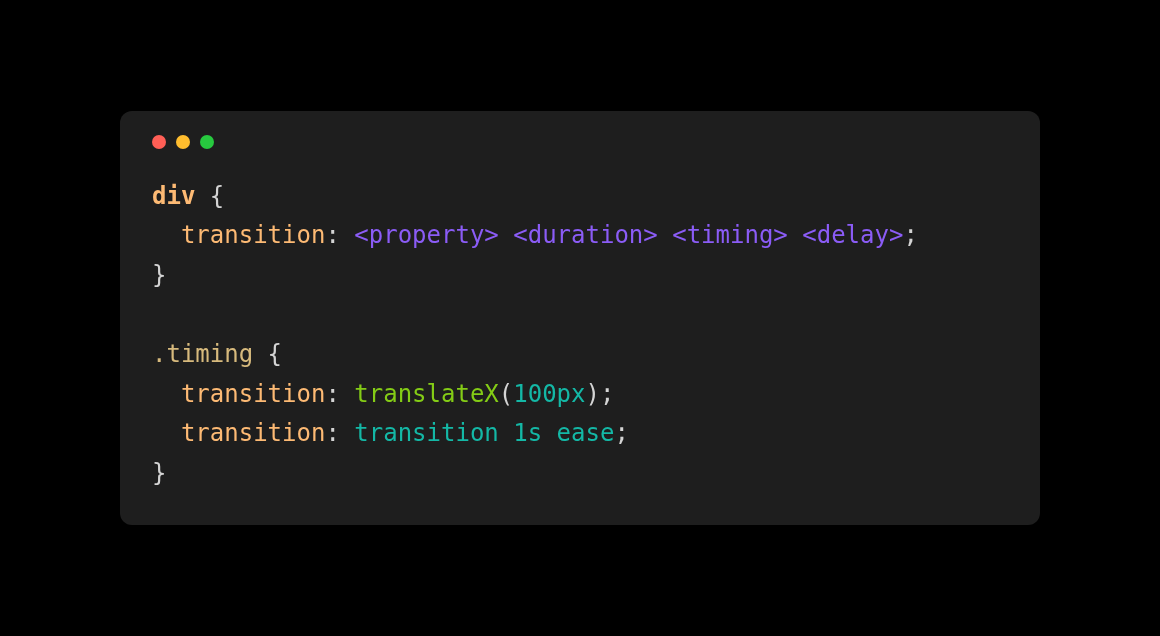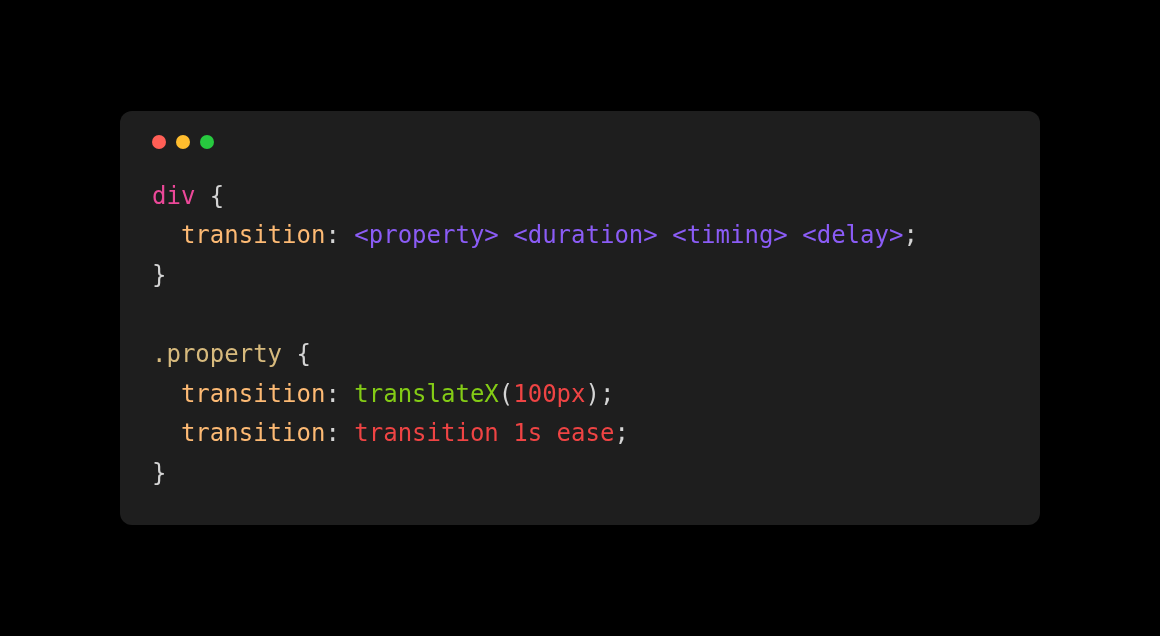--- a/index.html
+++ b/index.html
@@ -35,39 +35,39 @@
     }
     .dot-red { background: #ff5f56; }
     .dot-yellow { background: #ffbd2e; }
     .dot-green { background: #27c93f; }
     .code-block {
       font-size: 24px;
       line-height: 1.65;
       color: #d4d4d4;
       white-space: pre;
     }
-    .tk-selector { color: #ec4899; }
+    .tk-selector { color: #fdba74; font-weight: bold; }
     .tk-tag { color: #8b5cf6; }
     .tk-class { color: #d7ba7d; }
     .tk-prop { color: #fdba74; }
     .tk-func { color: #84cc16; }
-    .tk-value { color: #ef4444; }
+    .tk-value { color: #14b8a6; }
     .tk-punc { color: #d4d4d4; }
     .tk-brace { color: #d4d4d4; }
   </style>
 </head>
 <body>
 
 <div class="code-window">
   <div class="window-controls">
     <div class="control-dot dot-red"></div>
     <div class="control-dot dot-yellow"></div>
     <div class="control-dot dot-green"></div>
   </div>
   <div class="code-block"><span><span class="tk-selector">div</span><span class="tk-brace"> {</span></span>
 <span><span>  </span><span class="tk-prop">transition</span><span class="tk-punc">: </span><span class="tk-tag">&lt;property&gt;</span><span> </span><span class="tk-tag">&lt;duration&gt;</span><span> </span><span class="tk-tag">&lt;timing&gt;</span><span> </span><span class="tk-tag">&lt;delay&gt;</span><span class="tk-punc">;</span></span>
 <span><span class="tk-brace">}</span></span>
 <span><span></span></span>
-<span><span class="tk-class">.property</span><span class="tk-brace"> {</span></span>
+<span><span class="tk-class">.timing</span><span class="tk-brace"> {</span></span>
 <span><span>  </span><span class="tk-prop">transition</span><span class="tk-punc">: </span><span class="tk-func">translateX</span><span class="tk-punc">(</span><span class="tk-value">100px</span><span class="tk-punc">)</span><span class="tk-punc">;</span></span>
 <span><span>  </span><span class="tk-prop">transition</span><span class="tk-punc">: </span><span class="tk-value">transition 1s ease</span><span class="tk-punc">;</span></span>
 <span><span class="tk-brace">}</span></span></div>
 </div>
 
 </body></html>

